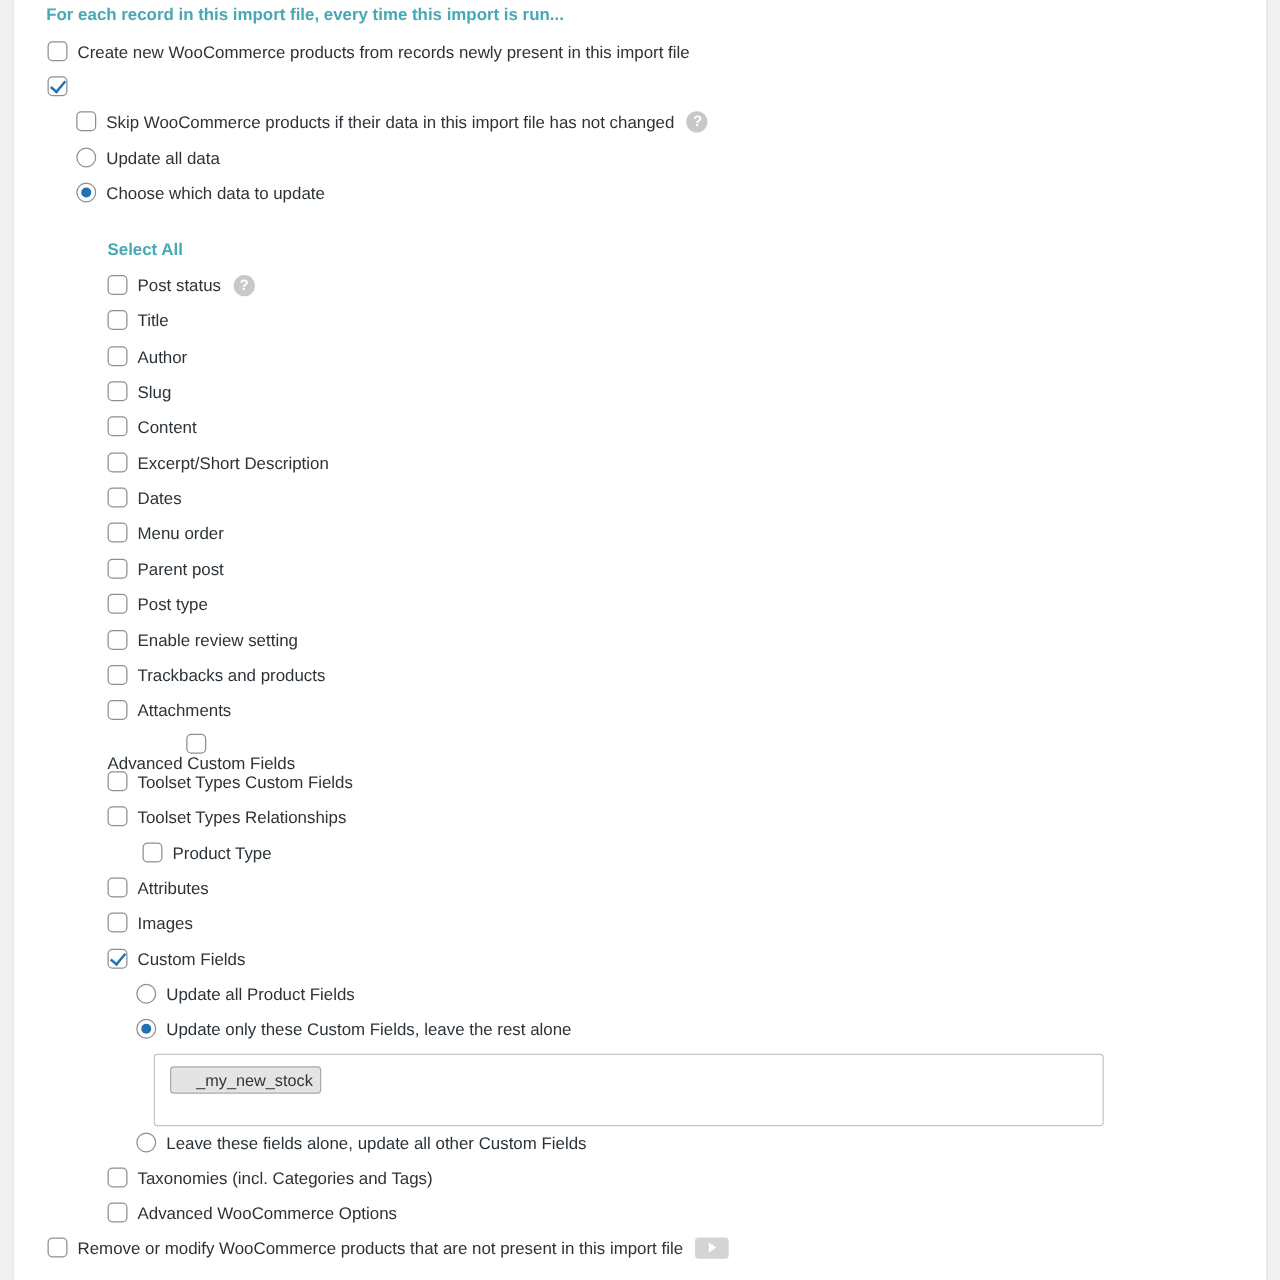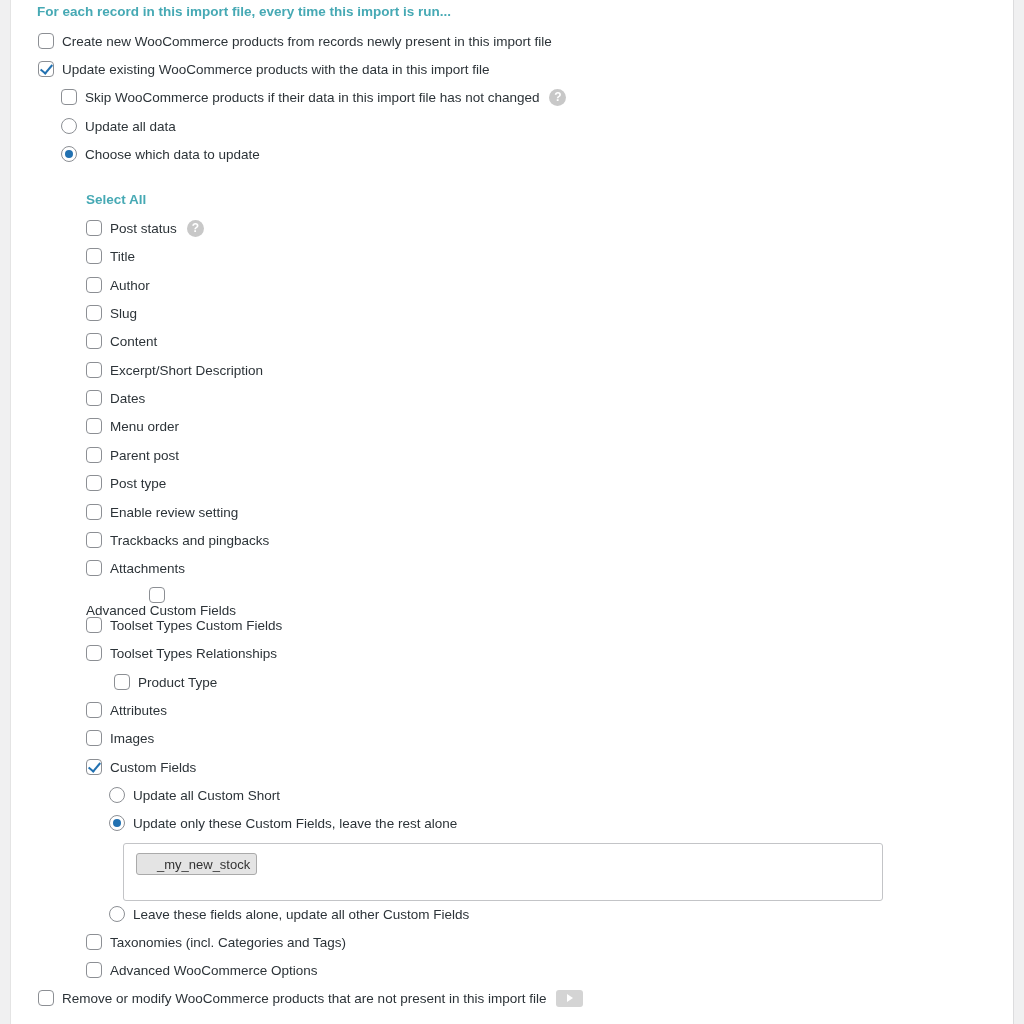--- a/index.html
+++ b/index.html
@@ -81,21 +81,20 @@
 <div class="panel"></div>
 
 <div class="heading">For each record in this import file, every time this import is run...</div>
 
 <label class="row" style="left:38px;top:31px;">
   <span class="cb"></span>
   <span>Create new WooCommerce products from records newly present in this import file</span>
 </label>
 <label class="row" style="left:38px;top:59px;">
   <span class="cb checked"></span>
-  <span>Update existing WooCommerce products with the data in this import file</span>
 </label>
 
 <label class="row" style="left:61px;top:87px;">
   <span class="cb"></span>
   <span>Skip WooCommerce products if their data in this import file has not changed</span>
   <span class="help">?</span>
 </label>
 <label class="row" style="left:61px;top:116px;">
   <span class="rb"></span>
   <span>Update all data</span>
@@ -148,21 +147,21 @@
     <label class="row" style="left: 86px; top: 473px;">
       <span class="cb"></span>
       <span>Post type</span>
     </label>
     <label class="row" style="left: 86px; top: 502px;">
       <span class="cb"></span>
       <span>Enable review setting</span>
     </label>
     <label class="row" style="left: 86px; top: 530px;">
       <span class="cb"></span>
-      <span>Trackbacks and pingbacks</span>
+      <span>Trackbacks and products</span>
     </label>
     <label class="row" style="left: 86px; top: 558px;">
       <span class="cb"></span>
       <span>Attachments</span>
     </label>
     <label class="row" style="left: 86px; top: 587px; flex-direction: column;">
       <span class="cb"></span>
       <span>Advanced Custom Fields</span>
     </label>
     <label class="row" style="left: 86px; top: 615px;">
@@ -186,21 +185,21 @@
       <span>Images</span>
     </label>
     <label class="row" style="left: 86px; top: 757px;">
       <span class="cb checked"></span>
       <span>Custom Fields</span>
     </label>
   </div>
 
 <label class="row" style="left:109px;top:785px;">
   <span class="rb"></span>
-  <span>Update all Custom Short</span>
+  <span>Update all Product Fields</span>
 </label>
 <label class="row" style="left:109px;top:813px;">
   <span class="rb checked"></span>
   <span>Update only these Custom Fields, leave the rest alone</span>
 </label>
 <div class="textarea">
   <span class="tag">_my_new_stock</span>
 </div>
 <label class="row" style="left:109px;top:904px;align-items:center;">
   <span class="rb"></span>

